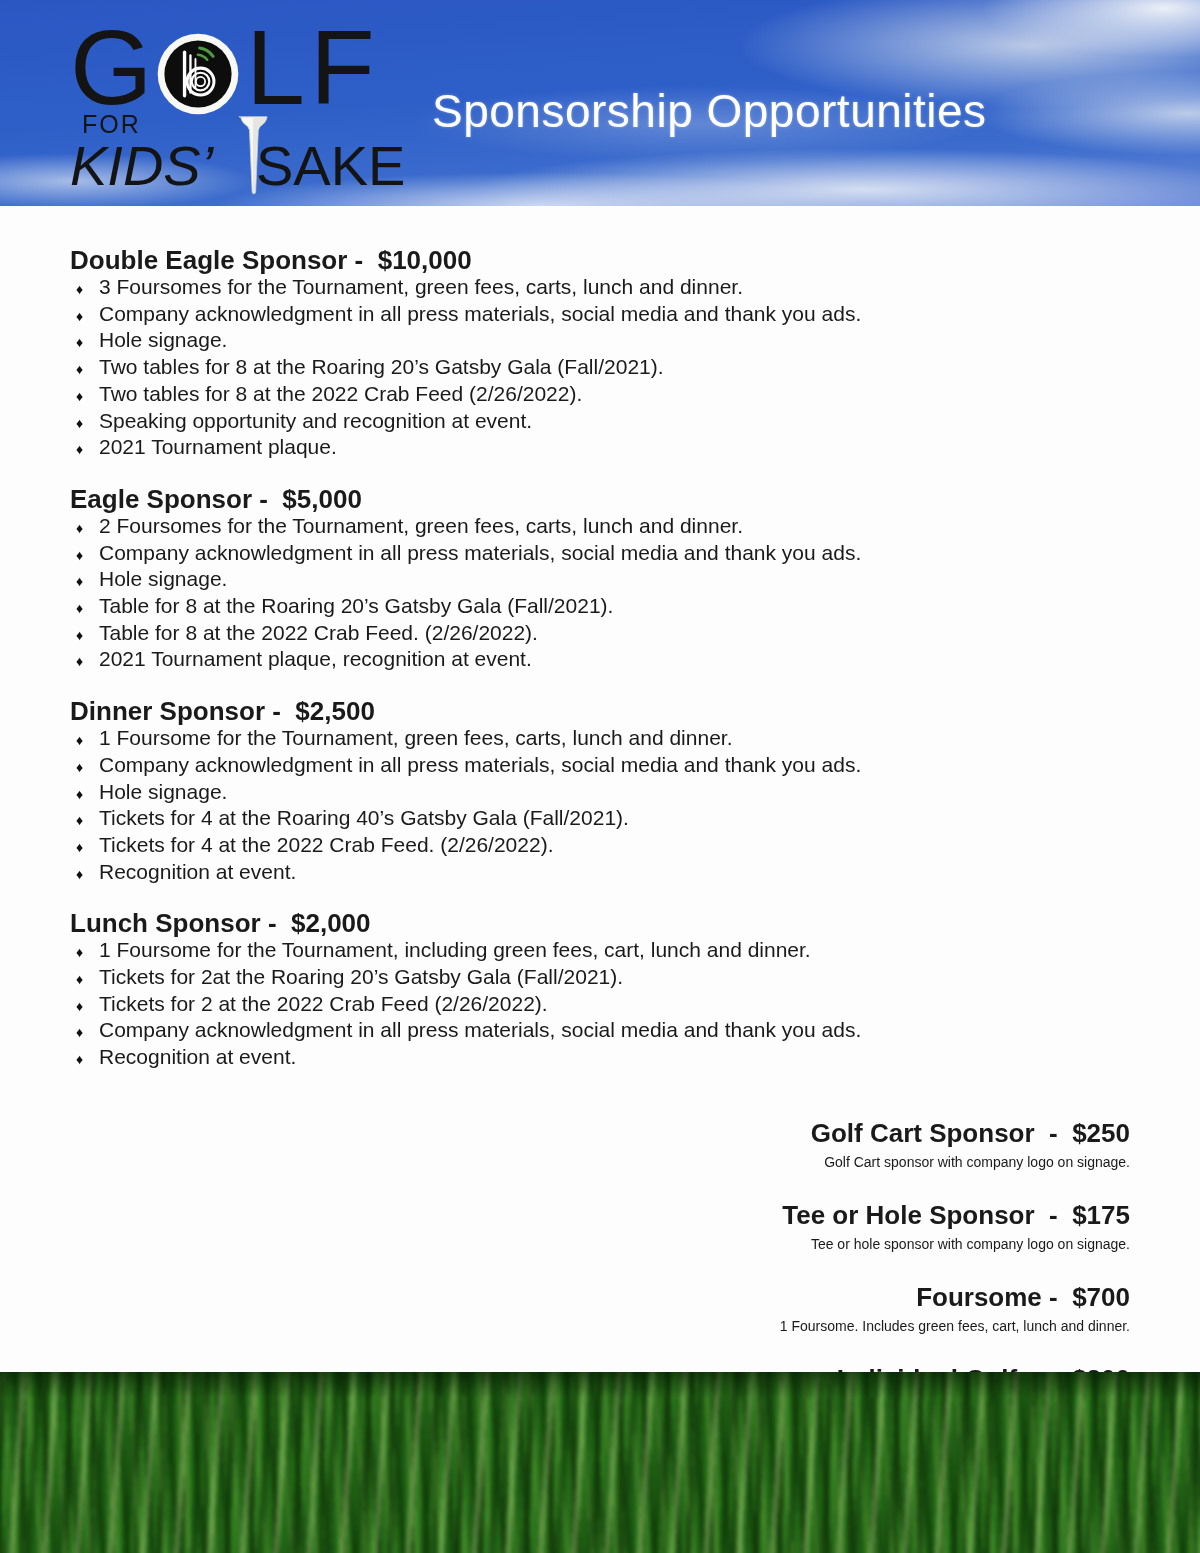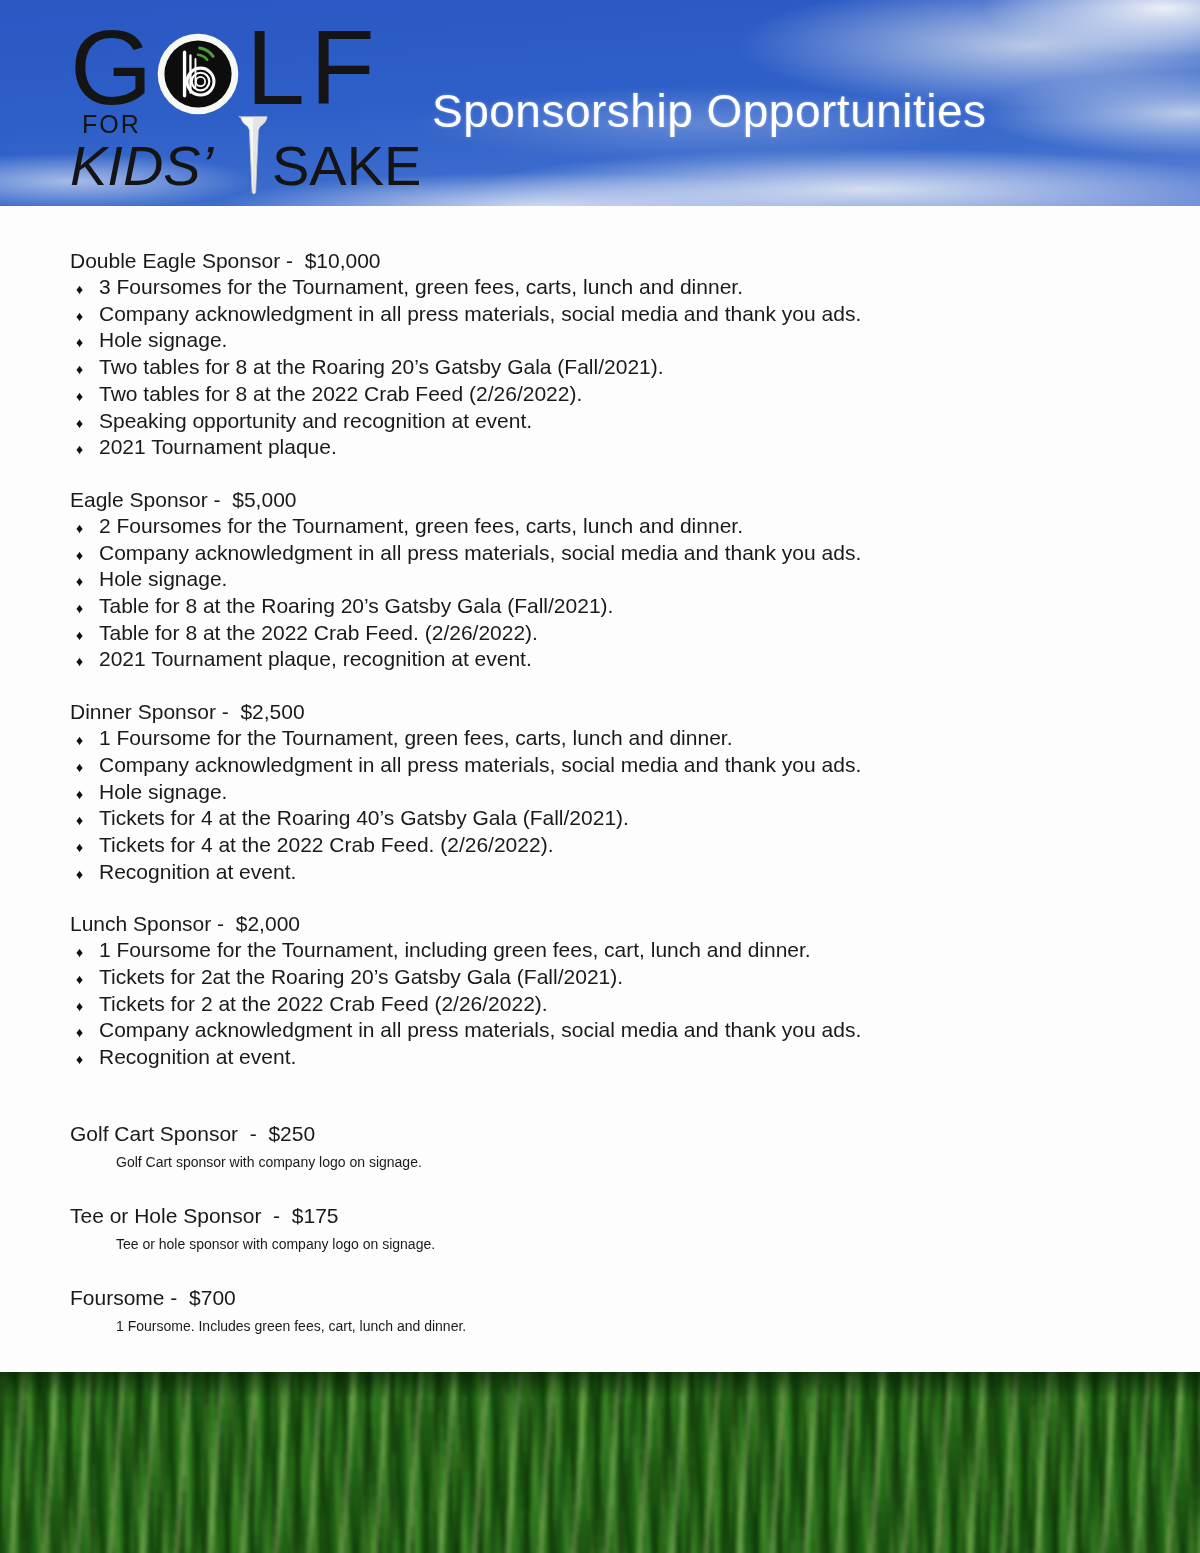--- a/index.html
+++ b/index.html
@@ -33,31 +33,31 @@
     white-space:nowrap;
   }
 
   
   .logo{position:absolute;left:70px;top:16px;width:370px;height:186px;}
   .logo span{position:absolute;color:#141414;line-height:1;}
   .logo-g   {left:0;   top:-2px;  font-size:106px;}
   .logo-lf  {left:176px;top:-2px; font-size:106px;letter-spacing:5px;}
   .logo-for {left:12px; top:96px;  font-size:25px; letter-spacing:2px;}
   .logo-kids{left:0;   top:122px; font-size:56px;font-style:italic;}
-  .logo-sake{left:202px;top:122px;font-size:56px;}
+  .logo-sake{left:186px;top:122px;font-size:56px;}
   .ball-icon{position:absolute;left:86px;top:16px;width:84px;height:84px;}
   .tee-icon {position:absolute;left:168px;top:94px;width:30px;height:100px;}
 
   
   main{position:absolute;left:0;top:206px;width:1200px;padding:41px 70px 0 70px;box-sizing:border-box;}
   section.tier{margin:0 0 24px 0;}
   section.tier.bulleted:nth-of-type(4){margin-bottom:48px;}
-  section.tier.simple{margin-bottom:27px;}
+  section.tier.simple{margin-bottom:27px;text-align:right;}
   .tier h2{
-    margin:0;font-size:21px;font-weight:400;line-height:27px;
+    margin:0;font-size:26px;font-weight:700;line-height:27px;
     white-space:pre-wrap;
   }
   .tier ul{list-style:none;margin:1px 0 0 0;padding:0;}
   .tier li{display:flex;align-items:baseline;font-size:21px;line-height:24.7px;}
   .diamond{flex:0 0 29px;padding-left:6px;box-sizing:border-box;font-size:14px;color:#111;}
   .li-text{white-space:pre-wrap;}
   .tier p.desc{margin:2px 0 0 46px;font-size:14px;line-height:26px;}
 
   
   .grass{position:absolute;left:0;bottom:0;width:1200px;height:181px;overflow:hidden;background:#1c5512;}

